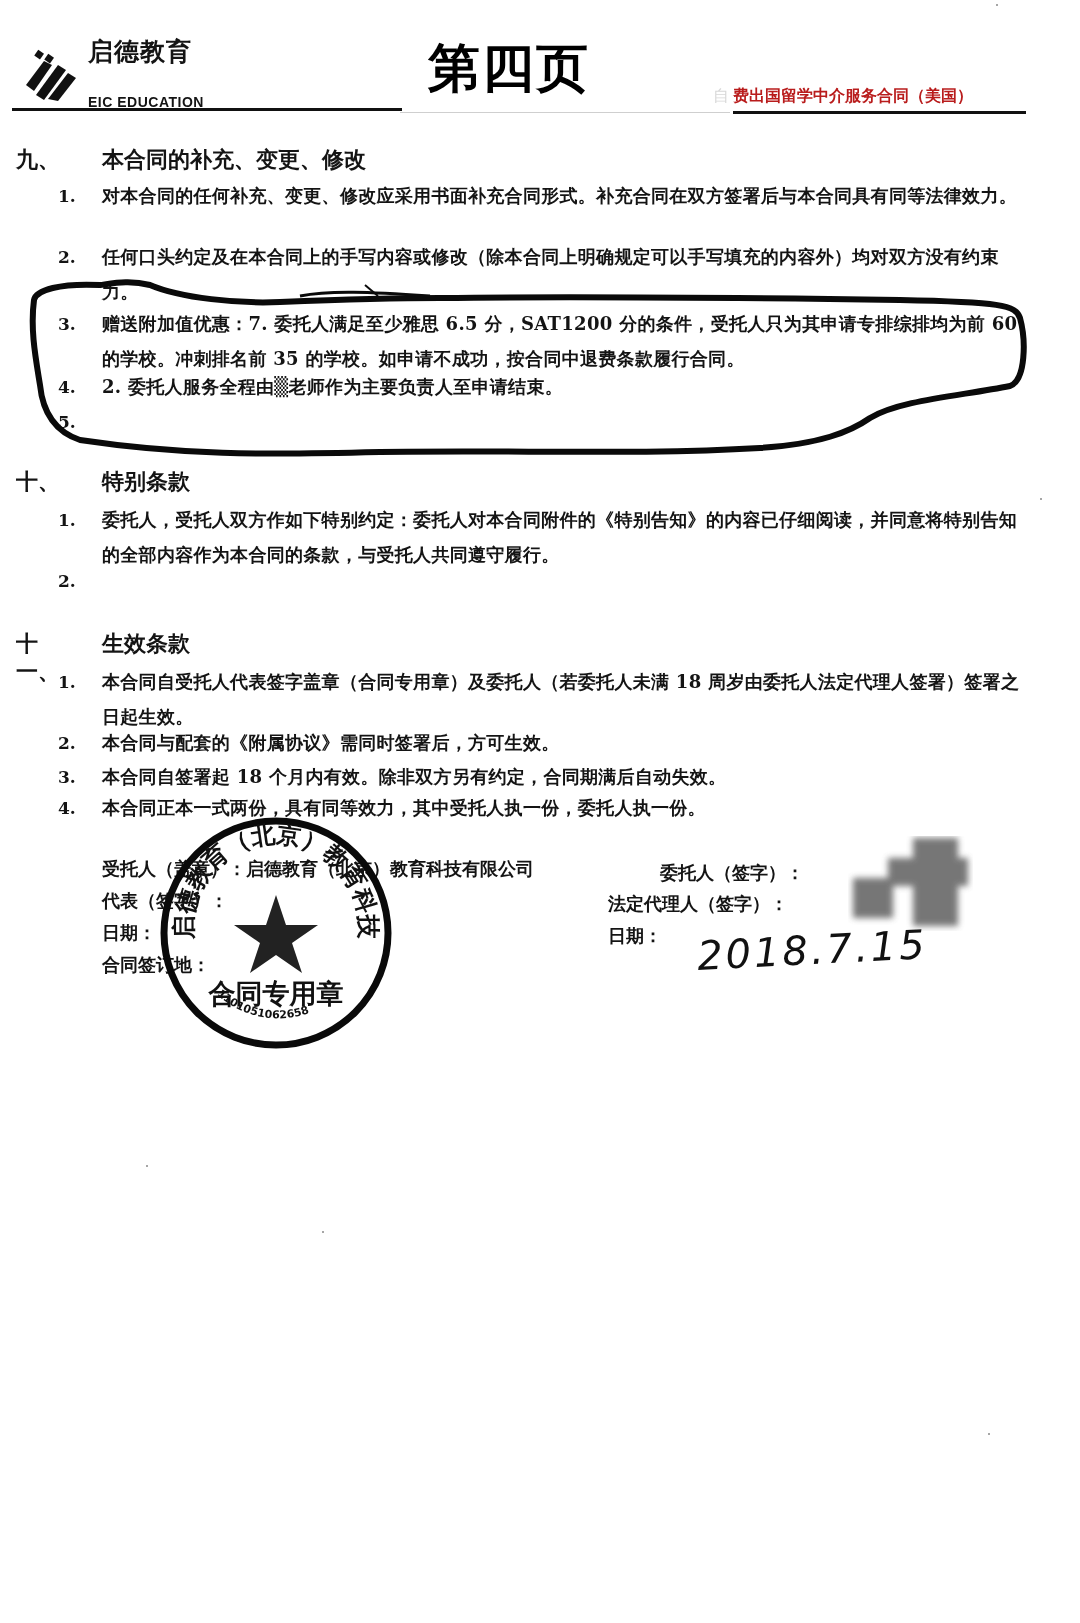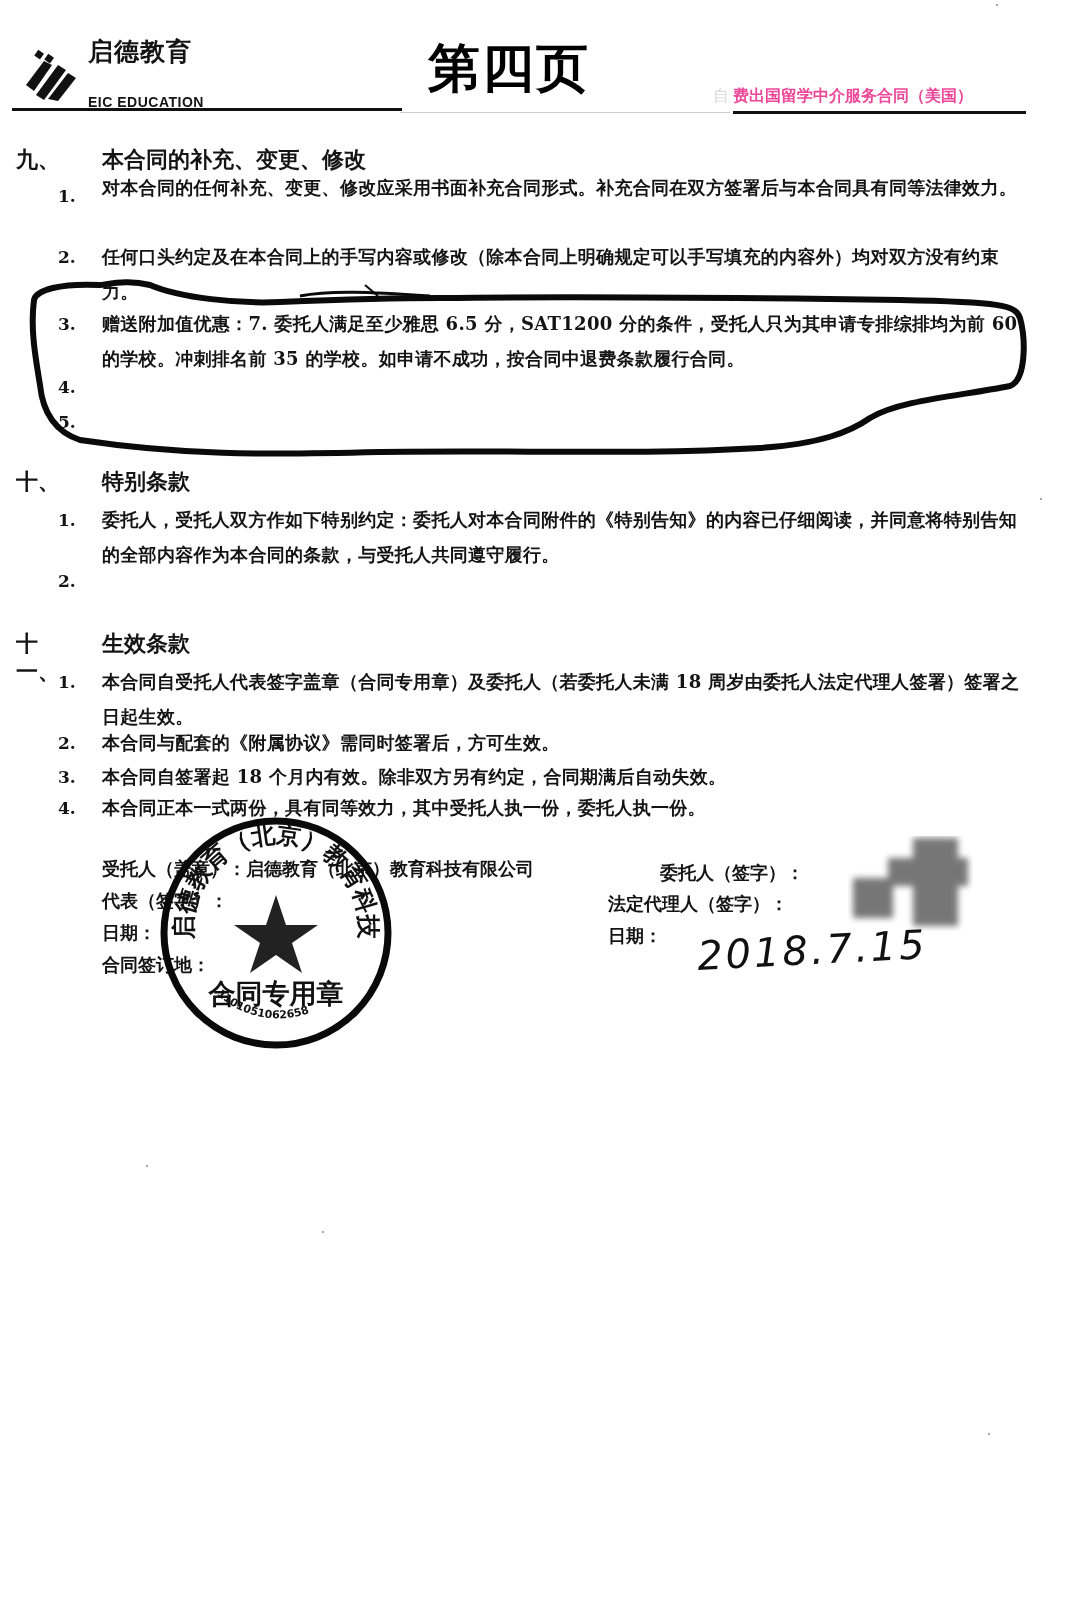--- a/index.html
+++ b/index.html
@@ -10,21 +10,21 @@
 
   
   .logo { position: absolute; left: 22px; top: 38px; display: flex; align-items: center; }
   .logo-mark { width: 58px; height: 58px; }
   .logo-text { margin-left: 8px; }
   .logo-cn { font-family: "DejaVu Sans", sans-serif; font-weight: bold; font-size: 25px; letter-spacing: 1px; line-height: 28px; }
   .logo-en { font-family: "Liberation Sans", sans-serif; font-weight: bold; font-size: 14px; letter-spacing: 0.5px; line-height: 16px; margin-top: 28px; }
   .header-rule-left { position: absolute; left: 12px; top: 108px; width: 390px; height: 3px; background: #111; }
   .header-rule-right-thin { position: absolute; left: 400px; top: 112px; width: 330px; height: 1px; background: #cfcfcf; }
   .page-title { position: absolute; left: 428px; top: 22px; font-family: "DejaVu Sans", sans-serif; font-weight: bold; font-size: 52px; line-height: 92px; letter-spacing: 2px; color: #000; }
-  .doc-title { position: absolute; left: 733px; top: 86px; font-family: "DejaVu Sans", sans-serif; font-weight: bold; font-size: 16px; line-height: 20px; color: #ec4899; }
+  .doc-title { position: absolute; left: 733px; top: 86px; font-family: "DejaVu Sans", sans-serif; font-weight: bold; font-size: 16px; line-height: 20px; color: #b91c1c; }
   .doc-title-ghost { position: absolute; left: 713px; top: 86px; font-size: 16px; color: #d8d8d8; font-family: "DejaVu Sans", sans-serif; }
   .header-rule-right { position: absolute; left: 733px; top: 111px; width: 293px; height: 3px; background: #111; }
 
   
   .section-heading { position: absolute; font-family: "DejaVu Sans", sans-serif; font-weight: bold; font-size: 22px; line-height: 28px; }
   .section-num { position: absolute; left: 16px; }
   .section-title { position: absolute; left: 102px; white-space: nowrap; }
 
   .item-num { position: absolute; left: 58px; font-weight: bold; font-size: 17px; line-height: 22px; }
   .item-text { position: absolute; left: 102px; width: 930px; font-weight: bold; font-size: 18px; line-height: 35px; letter-spacing: 0.3px; }
@@ -63,26 +63,27 @@
   <div class="page-title">第四页</div>
   <div class="doc-title-ghost">自</div>
   <div class="doc-title">费出国留学中介服务合同（美国）</div>
   <div class="header-rule-right"></div>
 
   <div class="section-heading" style="top:146px;">
     <span class="section-num">九、</span>
     <span class="section-title">本合同的补充、变更、修改</span>
   </div>
   <div class="item-num" style="top:185px;">1.</div>
-  <div class="item-text" style="top:170px;">对本合同的任何补充、变更、修改应采用书面补充合同形式。补充合同在双方签署后与本合同具有同等法律效力。</div>
+  <div class="item-text" style="top:178px;">对本合同的任何补充、变更、修改应采用书面补充合同形式。补充合同在双方签署后与本合同具有同等法律效力。</div>
   <div class="item-num" style="top:246px;">2.</div>
   <div class="item-text" style="top:239px;">任何口头约定及在本合同上的手写内容或修改（除本合同上明确规定可以手写填充的内容外）均对双方没有约束力。</div>
   <div class="item-num" style="top:313px;">3.</div>
   <div class="item-text" style="top:306px;">赠送附加值优惠：7. 委托人满足至少雅思 6.5 分，SAT1200 分的条件，受托人只为其申请专排综排均为前 60 的学校。冲刺排名前 35 的学校。如申请不成功，按合同中退费条款履行合同。</div>
   <div class="item-num" style="top:376px;">4.</div>
+  <div class="item-text" style="top:369px;">2.  委托人服务全程由▒老师作为主要负责人至申请结束。</div>
   <div class="item-num" style="top:411px;">5.</div>
 
   <svg class="scribble" viewBox="0 270 1080 200">
     <path d="M100 285 C60 283 36 290 34 300 C30 330 36 360 40 385 C42 405 50 430 80 440 C180 455 260 455 380 452 C520 450 640 455 760 448 C820 444 850 432 870 418 C900 400 960 396 1010 386 C1026 380 1026 340 1020 318 C1016 305 1000 302 900 300 C760 298 600 296 440 298 C380 298 330 300 280 302 C240 304 180 298 150 285 C130 280 115 283 100 285 Z" fill="none" stroke="#0a0a0a" stroke-width="6" stroke-linejoin="round" stroke-linecap="round"></path>
     <path d="M300 296 C330 290 370 292 430 296" fill="none" stroke="#0a0a0a" stroke-width="3"></path>
     <path d="M365 285 L378 296" fill="none" stroke="#0a0a0a" stroke-width="2"></path>
   </svg>
 
   <div class="section-heading" style="top:468px;">
     <span class="section-num">十、</span>

